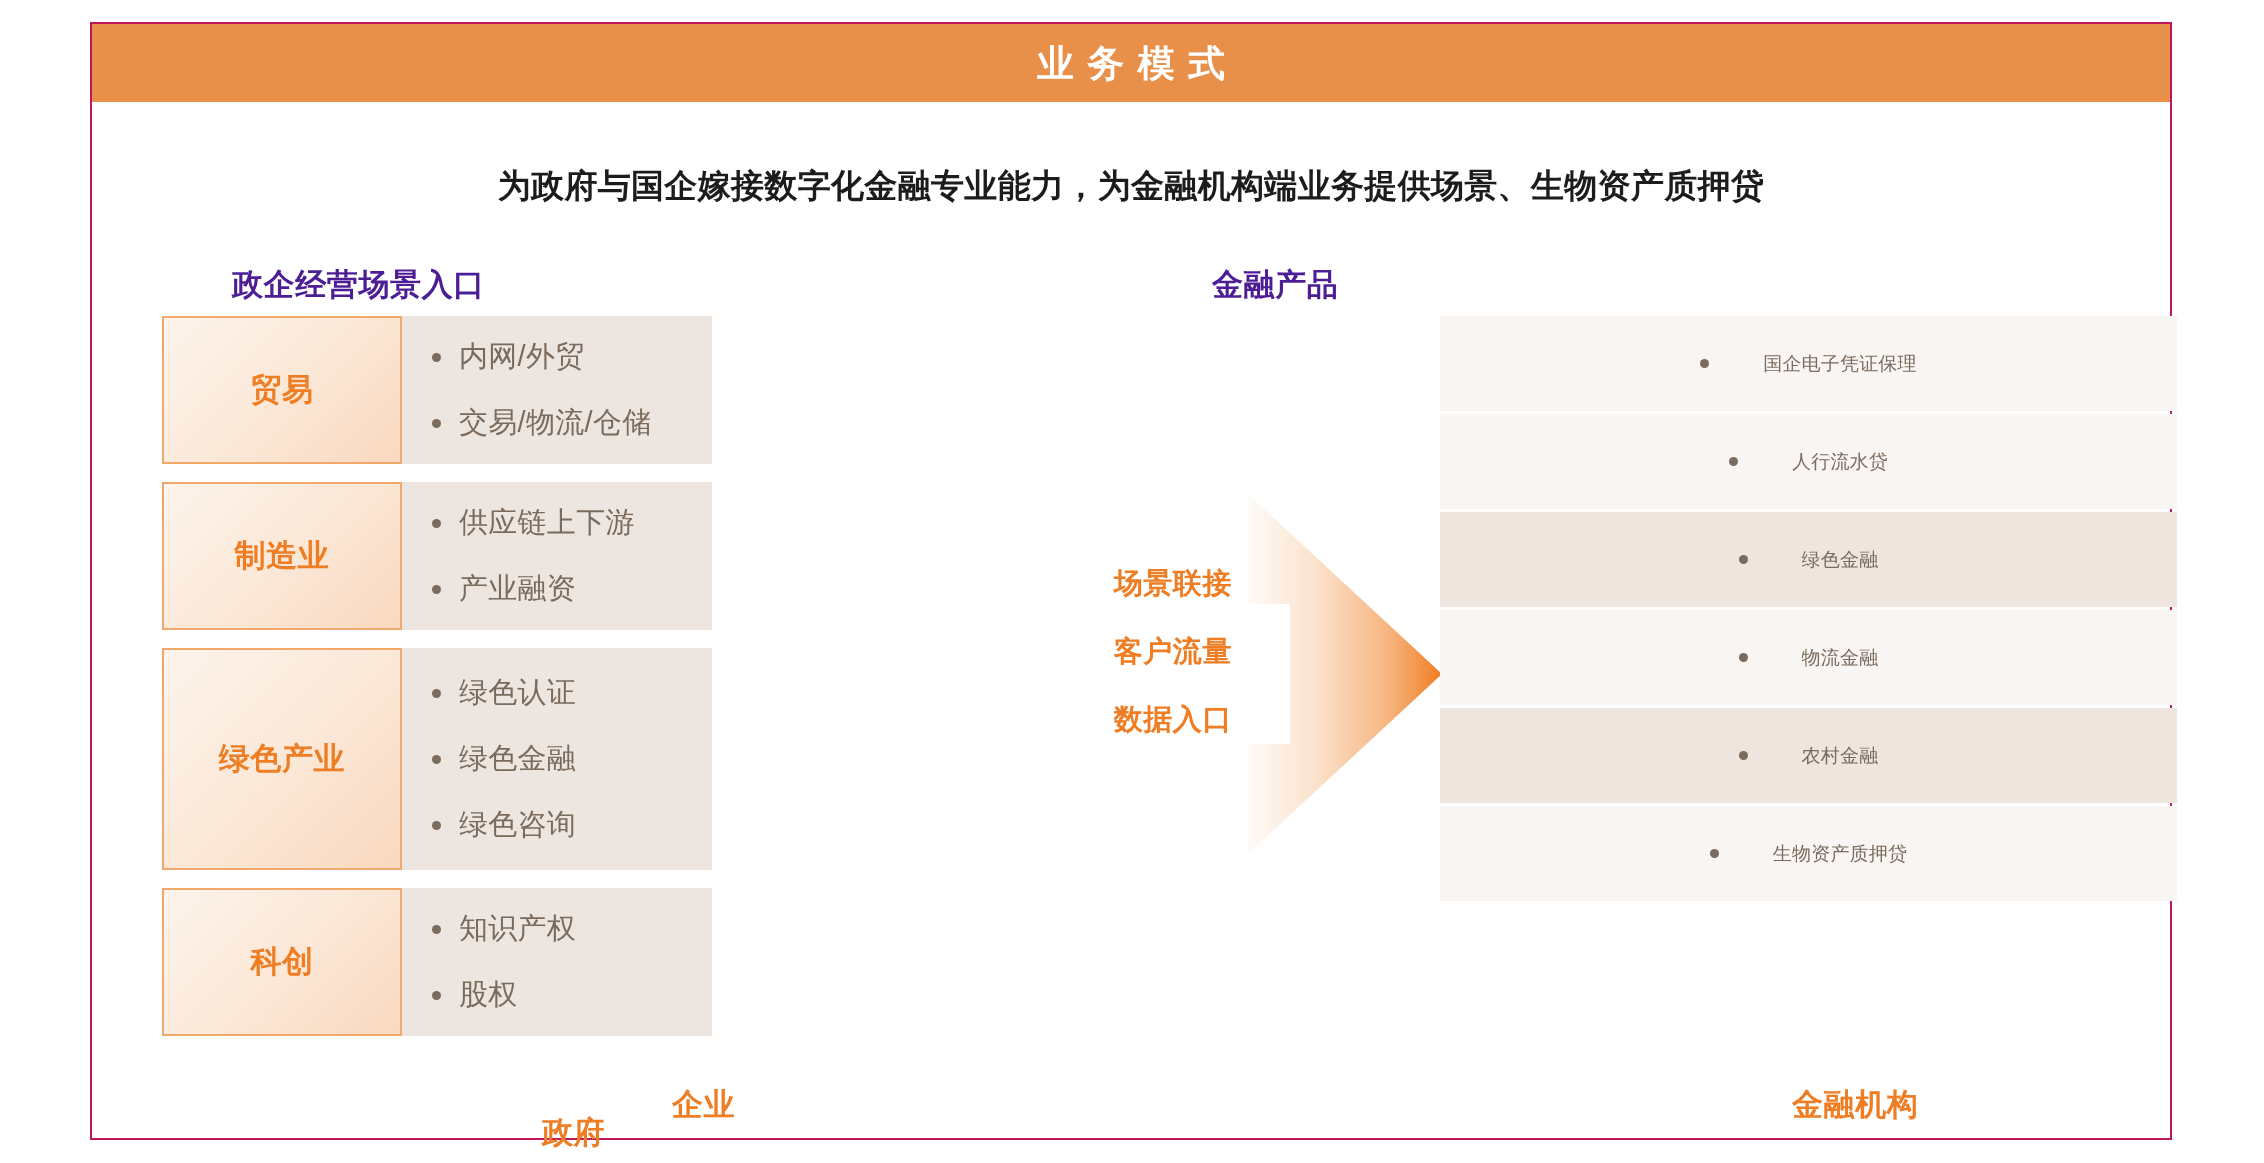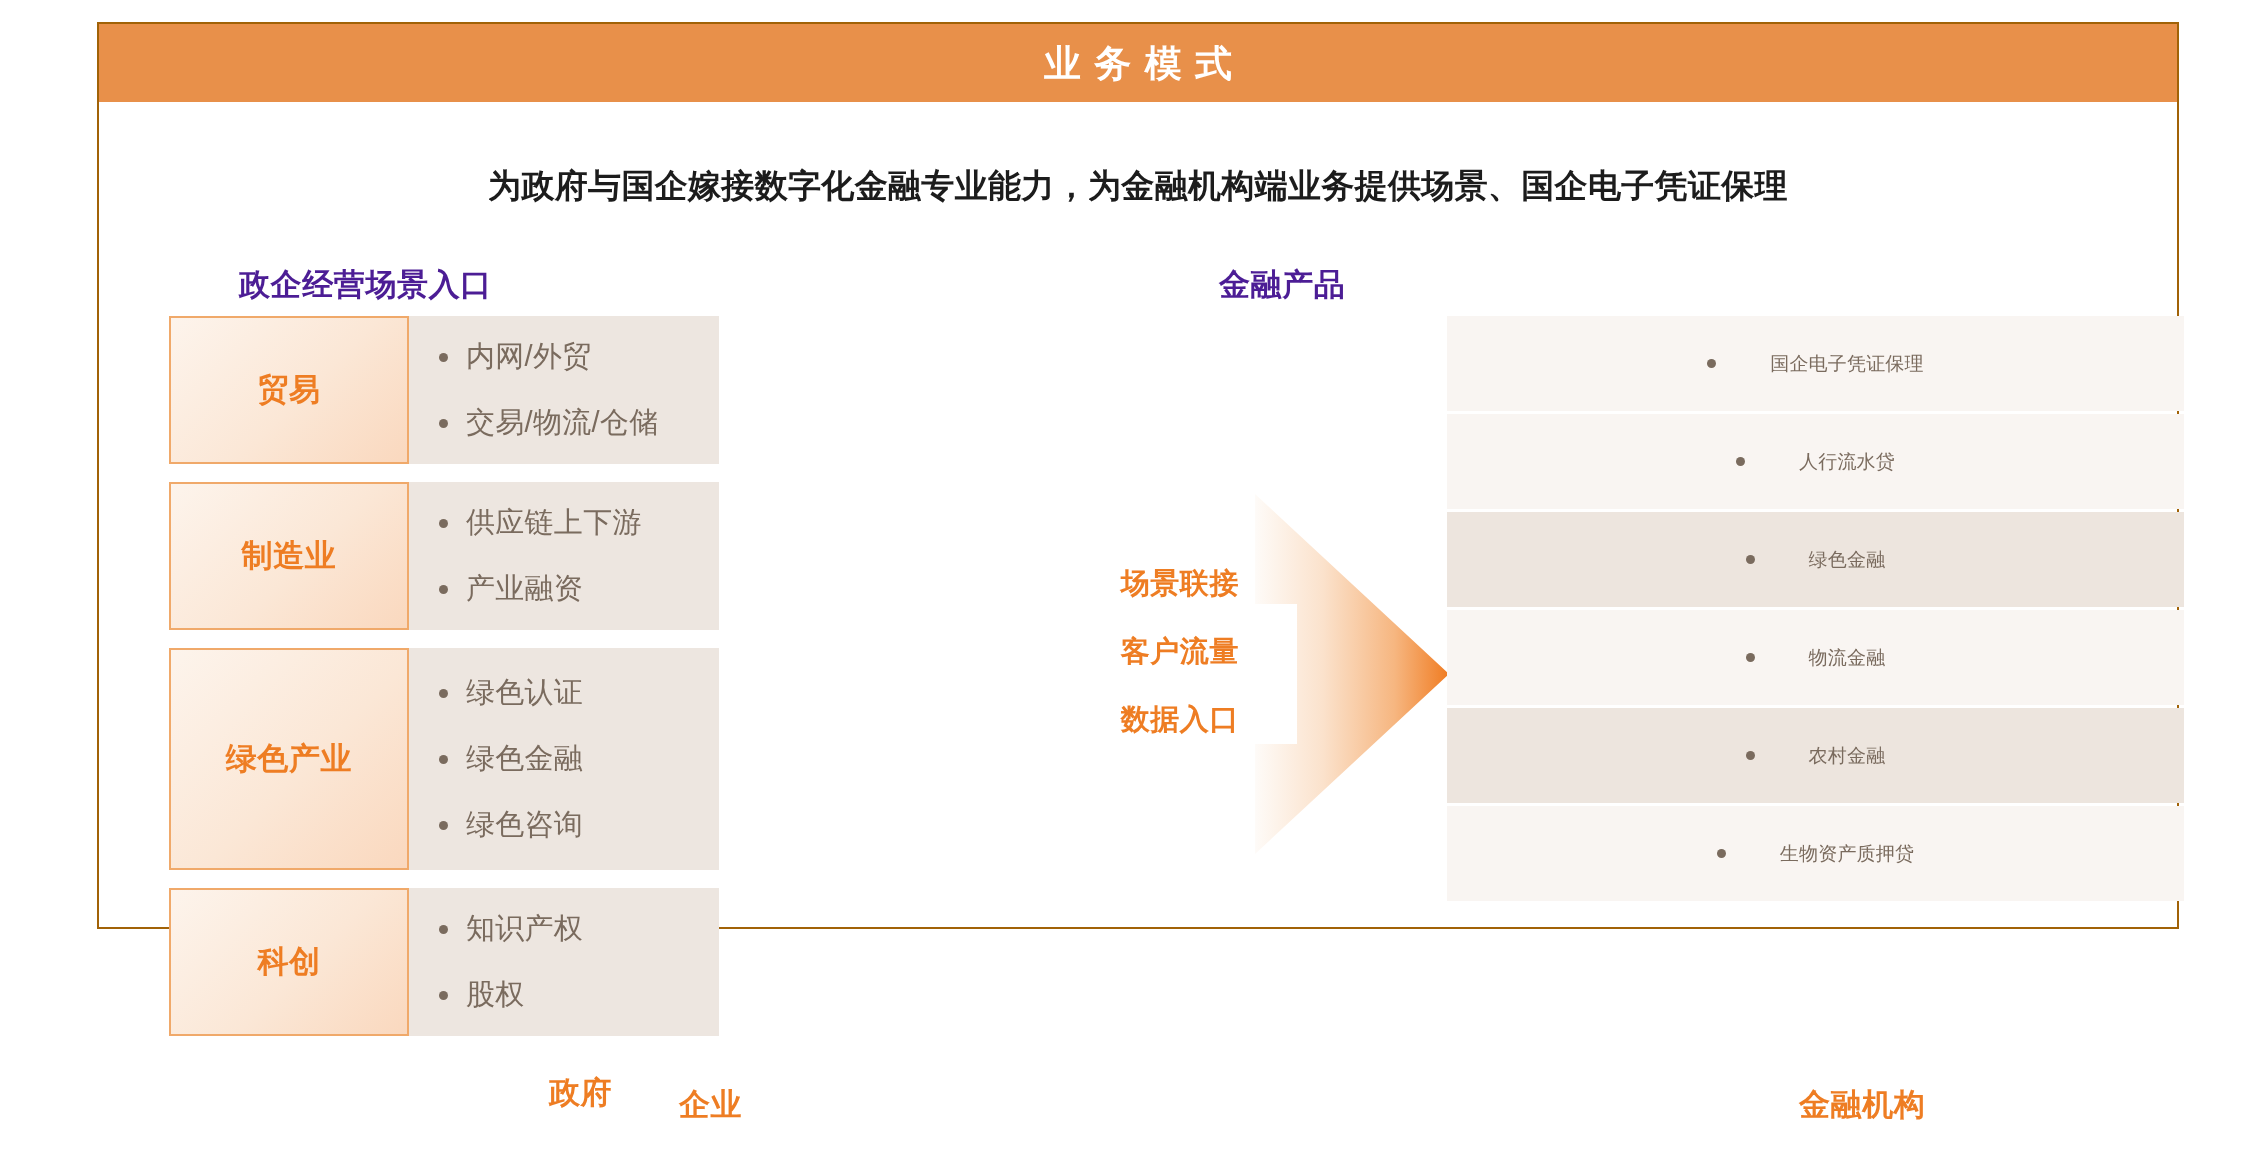--- a/index.html
+++ b/index.html
@@ -3,22 +3,22 @@
 <meta charset="utf-8">
 <style>
   html,body{margin:0;padding:0;background:#ffffff;}
   body{
     width:2264px;height:1163px;position:relative;overflow:hidden;
     font-family:"Liberation Sans","DejaVu Sans",sans-serif;
   }
 
   
   #frame{
-    position:absolute;left:90px;top:22px;width:2082px;height:907px;
-    border:2px solid #a16207;box-sizing:border-box;background:#fff;margin-left:7px;
+    position:absolute;left:90px;top:22px;width:2082px;height:1118px;
+    border:2px solid #be185d;box-sizing:border-box;background:#fff;
   }
   #header-bar{
     position:absolute;left:0;top:0;width:100%;height:78px;
     background:#E8904A;display:flex;align-items:center;justify-content:center;
   }
   #header-title{
     color:#ffffff;font-size:37px;font-weight:bold;letter-spacing:.36em;
     text-indent:.36em;line-height:1;
   }
   #subtitle{
@@ -83,34 +83,34 @@
   .prod-text{
     font-size:19px;color:#7A6B5E;letter-spacing:.01em;
     display:flex;align-items:center;gap:36px;
   }
 
   
   .footer-label{
     position:absolute;font-size:31px;font-weight:bold;color:#EE7D23;
     letter-spacing:.02em;white-space:nowrap;
   }
-  #foot-gov{left:450px;top:1048px;}
+  #foot-gov{left:450px;top:1088px;}
   #foot-ent{left:580px;top:1060px;}
   #foot-fin{left:1700px;top:1060px;}
 </style>
 </head>
 <body>
 
 <div id="frame">
 
   <div id="header-bar">
     <div id="header-title">业务模式</div>
   </div>
 
-  <div id="subtitle">为政府与国企嫁接数字化金融专业能力，为金融机构端业务提供场景、国企电子凭证保理</div>
+  <div id="subtitle">为政府与国企嫁接数字化金融专业能力，为金融机构端业务提供场景、生物资产质押贷</div>
 
   <div class="col-heading" id="left-heading">政企经营场景入口</div>
   <div class="col-heading" id="right-heading">金融产品</div>
 
   <div id="left-col">
 
     <div class="scene-row h2">
       <div class="scene-cat">
         <span class="scene-cat-label">贸易</span>
       </div>

